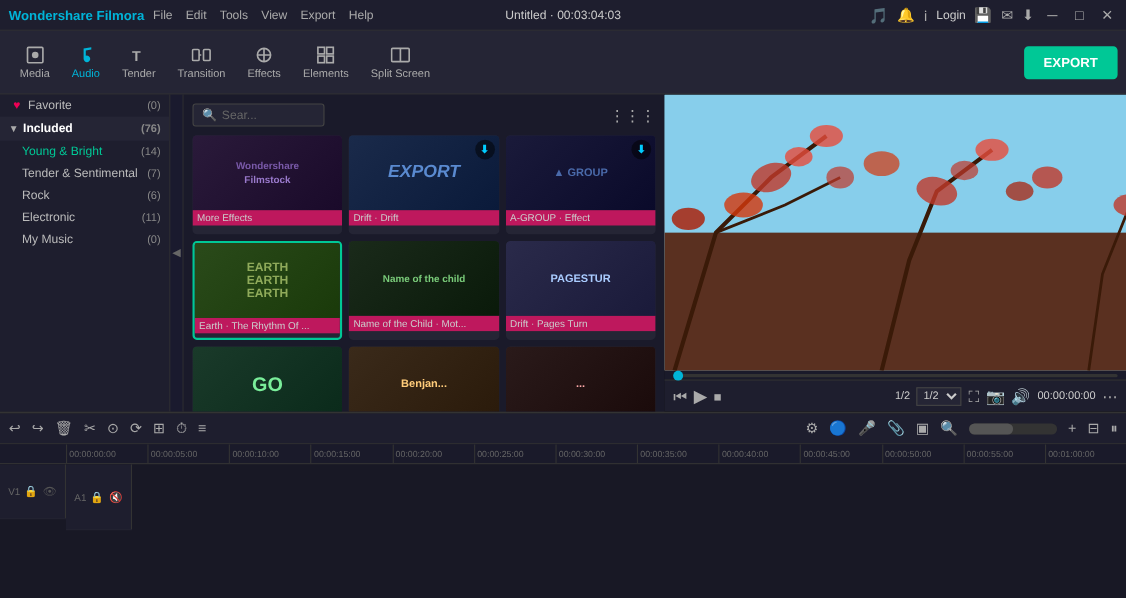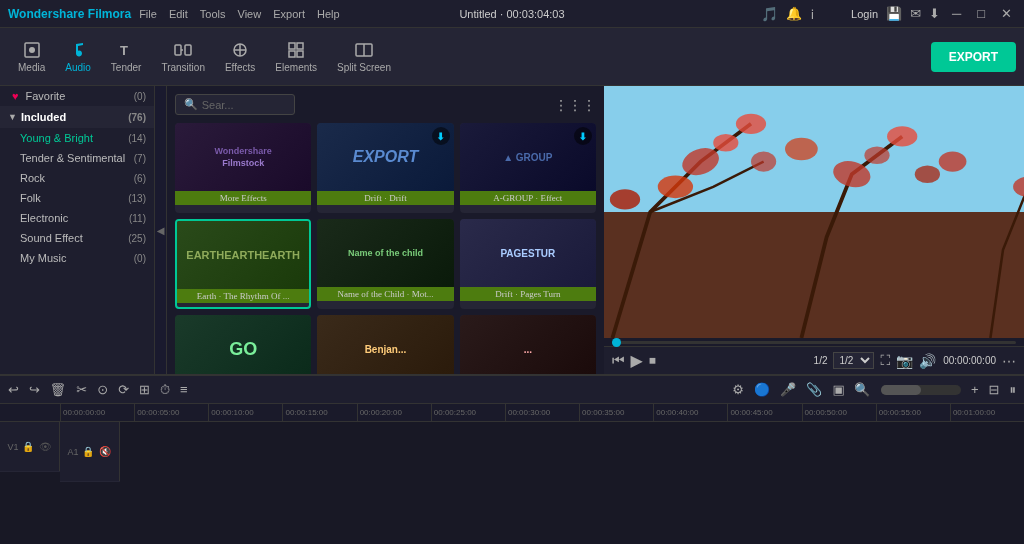--- a/index.html
+++ b/index.html
@@ -36,21 +36,21 @@
     .fav-heart { color: #e05; margin-right: 3px; }
     .chevron { color: #aaa; font-size: 9px; }
 
     
     #audio-library { flex: 1; background: #1a1a2a; padding: 8px; overflow: hidden; position: relative; }
     .audio-header { display: flex; align-items: center; justify-content: space-between; margin-bottom: 8px; }
     .search-box { background: #252535; border: 1px solid #444; border-radius: 3px; padding: 3px 8px; color: #ccc; font-size: 11px; width: 120px; display: flex; align-items: center; gap: 4px; }
     .grid-toggle { color: #aaa; font-size: 14px; cursor: pointer; }
     .audio-grid { display: grid; grid-template-columns: repeat(3, 1fr); gap: 6px; }
     .audio-card { background: #252535; border-radius: 4px; overflow: hidden; cursor: pointer; position: relative; height: 90px; }
-    .audio-card .card-label { font-size: 9px; color: #ccc; padding: 2px 4px; background: #4d7c0f; text-align: center; overflow: hidden; text-overflow: ellipsis; white-space: nowrap; font-family: Liberation Serif, serif; }
+    .audio-card .card-label { font-size: 9px; color: #ccc; padding: 2px 4px; background: #be185d; text-align: left; overflow: hidden; text-overflow: ellipsis; white-space: nowrap; }
     .card-bg { width: 100%; height: 68px; display: flex; align-items: center; justify-content: center; font-size: 11px; font-weight: bold; position: relative; overflow: hidden; }
     .card-download { position: absolute; top: 4px; right: 4px; background: rgba(0,0,0,0.5); border-radius: 50%; width: 18px; height: 18px; display: flex; align-items: center; justify-content: center; color: #0cf; font-size: 10px; }
     .audio-card.selected { border: 2px solid #00c896; }
 
     
     #preview { width: 420px; background: #111; display: flex; flex-direction: column; flex-shrink: 0; }
     #preview-video { flex: 1; background: #0a0a15; display: flex; align-items: center; justify-content: center; position: relative; overflow: hidden; }
     .preview-img { width: 100%; height: 100%; object-fit: cover; background: linear-gradient(135deg, #8B2020 0%, #c0392b 30%, #d4a0a0 60%, #87CEEB 100%); display: flex; align-items: center; justify-content: center; }
     #preview-controls { background: #1e1e2e; padding: 4px 8px; display: flex; align-items: center; gap: 6px; border-top: 1px solid #333; }
     .prev-btn { background: none; border: none; color: #aaa; cursor: pointer; font-size: 14px; }
@@ -89,21 +89,21 @@
       <span>View</span>
       <span>Export</span>
       <span>Help</span>
     </div>
   </div>
   <div class="title">Untitled · 00:03:04:03</div>
   <div class="right">
     <span style="color:#00b4d8;font-size:14px;">🎵</span>
     <span style="color:#aaa;font-size:13px;">🔔</span>
     <span style="color:#aaa;font-size:13px;">ℹ</span>
-    <span style="color:#ccc;font-size:11px;margin-left:29px;">Login</span>
+    <span style="color:#ccc;font-size:11px;">Login</span>
     <span style="color:#aaa;font-size:13px;">💾</span>
     <span style="color:#aaa;font-size:13px;">✉</span>
     <span style="color:#aaa;font-size:13px;">⬇</span>
     <span class="win-btn">─</span>
     <span class="win-btn">□</span>
     <span class="win-btn">✕</span>
   </div>
 </div>
 
 <div id="toolbar">
@@ -190,35 +190,23 @@
       <span class="count">(7)</span>
     </div>
     <div class="panel-item sub">
       <div class="label">
           <span>Rock</span>
         </div>
       <span class="count">(6)</span>
     </div>
     <div class="panel-item sub">
       <div class="label">
-          <span>Folk</span>
-        </div>
-      <span class="count">(13)</span>
-    </div>
-    <div class="panel-item sub">
-      <div class="label">
           <span>Electronic</span>
         </div>
       <span class="count">(11)</span>
-    </div>
-    <div class="panel-item sub">
-      <div class="label">
-          <span>Sound Effect</span>
-        </div>
-      <span class="count">(25)</span>
     </div>
     <div class="panel-item sub">
       <div class="label">
           <span>My Music</span>
         </div>
       <span class="count">(0)</span>
     </div>
   </div>
 
   <div style="width:12px;background:#1a1a2e;display:flex;align-items:center;justify-content:center;cursor:pointer;border-right:1px solid #333;">
@@ -253,21 +241,21 @@
 
       <div class="audio-card">
         <div class="card-bg" style="background:linear-gradient(135deg,#1a1a3a,#0a0a2a);">
           <span style="color:#4a6aaa;font-size:10px;">▲ GROUP</span>
           <div class="card-download">⬇</div>
         </div>
         <div class="card-label">A-GROUP · Effect</div>
       </div>
 
       <div class="audio-card selected">
-        <div class="card-bg" style="background:linear-gradient(135deg,#2a4a1a,#1a3a0a);flex-direction:row;text-align:right;">
+        <div class="card-bg" style="background:linear-gradient(135deg,#2a4a1a,#1a3a0a);flex-direction:column;text-align:right;">
           <span style="color:#8faa5a;font-size:11px;font-weight:bold;">EARTH</span>
           <span style="color:#8faa5a;font-size:11px;font-weight:bold;">EARTH</span>
           <span style="color:#8faa5a;font-size:11px;font-weight:bold;">EARTH</span>
         </div>
         <div class="card-label">Earth · The Rhythm Of ...</div>
       </div>
 
       <div class="audio-card">
         <div class="card-bg" style="background:linear-gradient(135deg,#1a2a1a,#0a1a0a);flex-direction:column;">
           <span style="color:#7acc7a;font-size:9px;text-align:center;padding:2px;">Name of the child</span>

